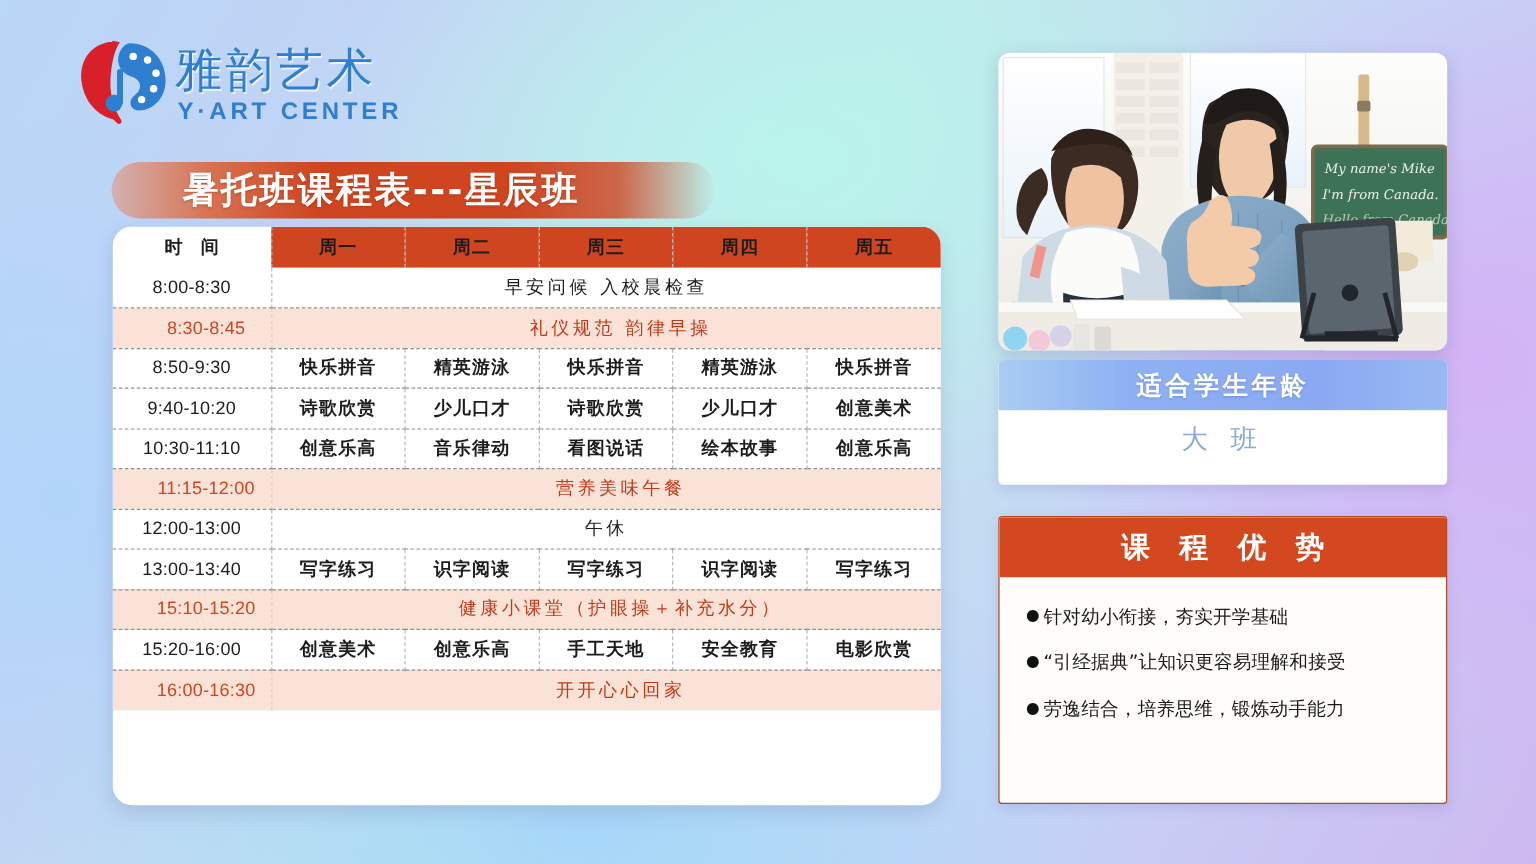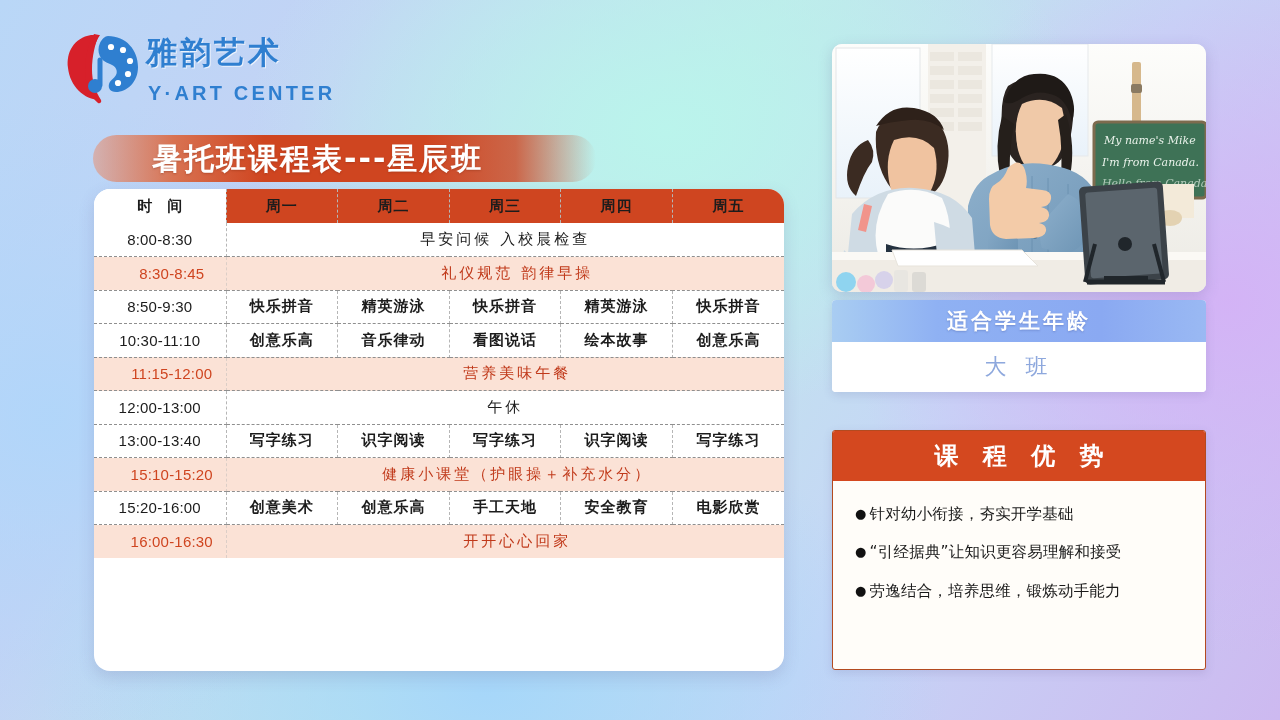--- a/index.html
+++ b/index.html
@@ -14,21 +14,21 @@
       radial-gradient(ellipse 560px 520px at 96% 42%, rgba(212,178,246,0.95) 0%, rgba(212,178,246,0.0) 68%),
       radial-gradient(ellipse 520px 460px at 4% 58%, rgba(176,214,250,0.92) 0%, rgba(176,214,250,0.0) 70%),
       radial-gradient(ellipse 700px 420px at 38% 96%, rgba(165,214,250,0.95) 0%, rgba(165,214,250,0.0) 66%),
       linear-gradient(120deg, #b9d7f7 0%, #c3d3f5 22%, #bfe8ea 46%, #c6d6f6 70%, #cdb9f0 100%);
   }
 
   
   .logo { position: absolute; left: 64px; top: 26px; width: 300px; height: 90px; }
   .logo-mark { position: absolute; left: 0; top: 4px; width: 78px; height: 78px; }
   .logo-cn { position: absolute; left: 82px; top: 6px;
-    font-family: "DejaVu Sans", sans-serif; font-weight: 700; font-size: 31px;
+    font-family: "DejaVu Sans", sans-serif; font-weight: 400; font-size: 39px;
     color: #2f7fd0; letter-spacing: 3px; white-space: nowrap;
     text-shadow: 1px 1px 0 rgba(255,255,255,0.7); }
   .logo-en { position: absolute; left: 84px; top: 56px;
     font-weight: 700; font-size: 20px; color: #2f7fd0; letter-spacing: 3.2px;
     white-space: nowrap; }
 
   
   .title-banner {
     position: absolute; left: 93px; top: 135px; width: 503px; height: 47px;
     border-radius: 24px;
@@ -105,21 +105,21 @@
   .photo-card {
     position: absolute; left: 832px; top: 44px; width: 374px; height: 248px;
     border-radius: 10px; overflow: hidden;
     box-shadow: 0 4px 14px rgba(90,80,140,0.22);
     background: #eef2f6;
   }
   .photo-card svg { display: block; width: 100%; height: 100%; }
 
   
   .age-panel {
-    position: absolute; left: 832px; top: 300px; width: 374px; height: 92px;
+    position: absolute; left: 832px; top: 300px; width: 374px; height: 104px;
     border-radius: 4px; overflow: hidden;
     box-shadow: 0 3px 10px rgba(90,80,140,0.16);
     background: #ffffff;
   }
   .age-head {
     height: 42px; line-height: 42px; text-align: center;
     background: linear-gradient(90deg, #a9cdf2 0%, #8fb1f3 28%, #8aa9f2 72%, #9ab9f3 100%);
     color: #ffffff; font-size: 21px; font-weight: 700; letter-spacing: 3px;
     font-family: "DejaVu Sans", sans-serif;
     text-shadow: 0 1px 2px rgba(60,80,150,0.35);
@@ -207,20 +207,28 @@
           <td class="time-cell">8:30-8:45</td>
           <td class="merged" colspan="5">礼仪规范  韵律早操</td>
         </tr>
         <tr>
           <td class="time-cell">8:50-9:30</td>
           <td class="subject">快乐拼音</td>
           <td class="subject">精英游泳</td>
           <td class="subject">快乐拼音</td>
           <td class="subject">精英游泳</td>
           <td class="subject">快乐拼音</td>
+        </tr>
+        <tr>
+          <td class="time-cell">9:40-10:20</td>
+          <td class="subject">诗歌欣赏</td>
+          <td class="subject">少儿口才</td>
+          <td class="subject">诗歌欣赏</td>
+          <td class="subject">少儿口才</td>
+          <td class="subject">创意美术</td>
         </tr>
         <tr>
           <td class="time-cell">10:30-11:10</td>
           <td class="subject">创意乐高</td>
           <td class="subject">音乐律动</td>
           <td class="subject">看图说话</td>
           <td class="subject">绘本故事</td>
           <td class="subject">创意乐高</td>
         </tr>
         <tr class="hl">

